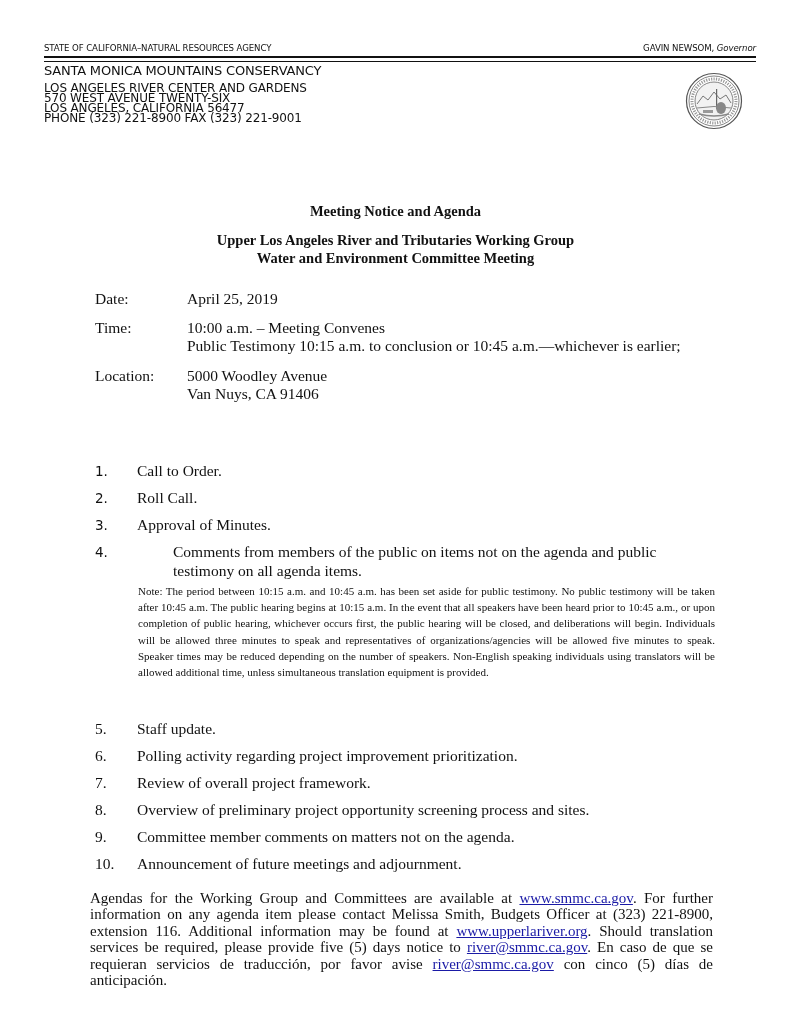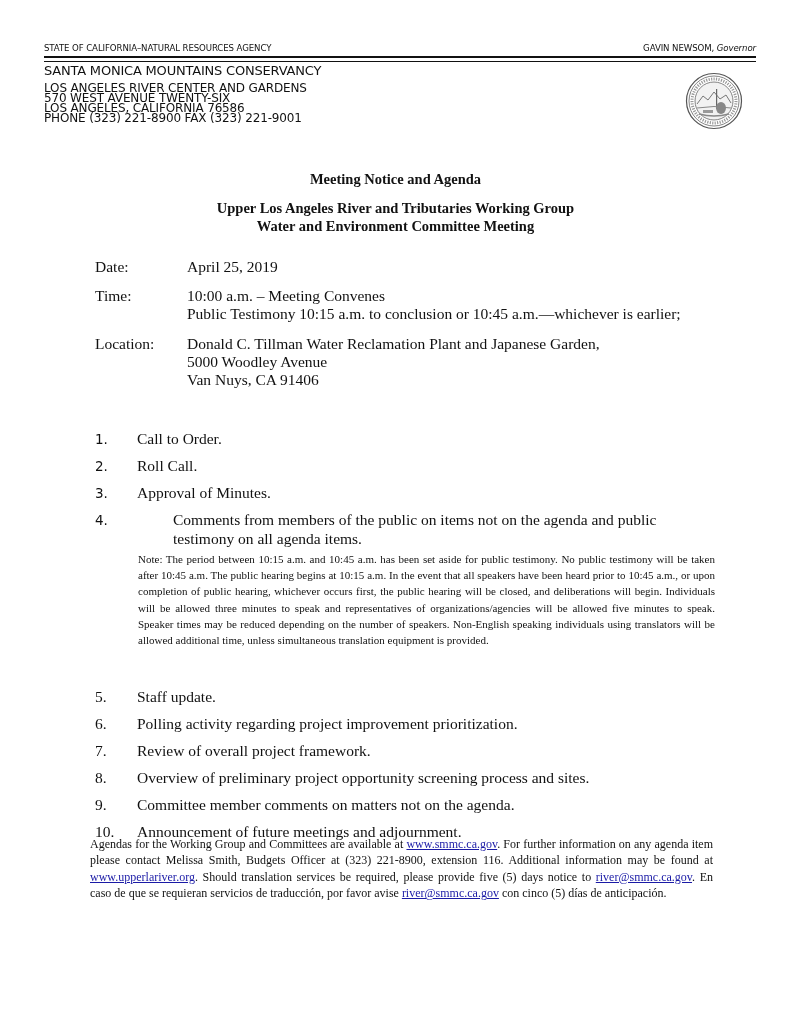--- a/index.html
+++ b/index.html
@@ -1,18 +1,18 @@
 <!DOCTYPE html>
 <html><head>
 <meta charset="utf-8">
 <style>
   html, body { margin: 0; padding: 0; background: #ffffff; }
   body { width: 791px; height: 1024px; position: relative; overflow: hidden; color: #111; }
   .sans { font-family: "DejaVu Sans", "Liberation Sans", sans-serif; }
-  .serif { font-family: "Liberation Serif", "DejaVu Serif", serif; }
+  .serif { font-family: "Liberation Serif", "DejaVu Serif", serif; margin-top: 32px; }
 
   .hdr-top { position: absolute; left: 44px; top: 43px; width: 712px; height: 12px; font-size: 8.6px; letter-spacing: -0.1px; }
   .hdr-top .left { position: absolute; left: 0; top: 0; }
   .hdr-top .right { position: absolute; right: 0; top: 0; }
   .rule-thick { position: absolute; left: 44px; top: 56px; width: 712px; height: 2px; background: #111; }
   .rule-thin { position: absolute; left: 44px; top: 61px; width: 712px; height: 1px; background: #111; }
   .org-name { position: absolute; left: 44px; top: 63px; font-size: 13px; letter-spacing: -0.2px; white-space: nowrap; }
   .org-lines { position: absolute; left: 44px; top: 83px; font-size: 12px; line-height: 10px; letter-spacing: -0.15px; }
   .seal { position: absolute; left: 685px; top: 72px; width: 58px; height: 58px; }
 
@@ -25,37 +25,37 @@
   .meta-label { position: absolute; left: 0; top: 0; }
   .meta-val { position: absolute; left: 92px; top: 0; white-space: nowrap; }
 
   .agenda-item { position: absolute; left: 95px; font-size: 15.5px; line-height: 19px; width: 620px; }
   .agenda-num { position: absolute; left: 0; top: 0; }
   .agenda-num.sansnum { font-family: "DejaVu Sans", "Liberation Sans", sans-serif; font-size: 13.5px; top: 1px; }
   .agenda-text { position: absolute; left: 42px; top: 0; width: 560px; }
 
   .note { position: absolute; left: 138px; top: 551px; width: 577px; font-size: 11px; line-height: 16.2px; text-align: justify; }
 
-  .footer { position: absolute; left: 90px; top: 836px; width: 623px; font-size: 12px; line-height: 16.4px; text-align: justify; }
+  .footer { position: absolute; left: 90px; top: 858px; width: 623px; font-size: 15px; line-height: 16.4px; text-align: justify; }
   .footer a { color: #1a1aa6; text-decoration: underline; }
 </style>
 </head>
 <body>
 
 <div class="hdr-top sans">
   <span class="left">STATE OF CALIFORNIA–NATURAL RESOURCES AGENCY</span>
   <span class="right"><span>GAVIN NEWSOM, </span><span style="font-style:italic">Governor</span></span>
 </div>
 <div class="rule-thick"></div>
 <div class="rule-thin"></div>
 <div class="org-name sans">SANTA MONICA MOUNTAINS CONSERVANCY</div>
 <div class="org-lines sans">
   <div>LOS ANGELES RIVER CENTER AND GARDENS</div>
   <div>570 WEST AVENUE TWENTY-SIX</div>
-  <div>LOS ANGELES, CALIFORNIA  76586</div>
+  <div>LOS ANGELES, CALIFORNIA  56477</div>
   <div>PHONE (323) 221-8900  FAX (323) 221-9001</div>
 </div>
 <svg class="seal" viewBox="0 0 58 58">
   <circle cx="29" cy="29" r="27.5" fill="none" stroke="#555" stroke-width="1.2"></circle>
   <circle cx="29" cy="29" r="25" fill="none" stroke="#666" stroke-width="0.8"></circle>
   <circle cx="29" cy="29" r="19" fill="#f2f2f2" stroke="#666" stroke-width="0.8"></circle>
   <circle cx="29" cy="29" r="22" fill="none" stroke="#999" stroke-width="3" stroke-dasharray="1.2 1.3"></circle>
   <path d="M12 32 L18 24 L23 28 L29 20 L35 27 L41 23 L46 31" fill="none" stroke="#777" stroke-width="1"></path>
   <path d="M12 36 Q29 33 46 36" fill="none" stroke="#888" stroke-width="1"></path>
   <rect x="31" y="17" width="1.2" height="20" fill="#666"></rect>
@@ -75,21 +75,20 @@
 <div class="meta-row serif" style="top:287px;">
   <span class="meta-label">Time:</span>
   <div class="meta-val">
     <div>10:00 a.m. – Meeting Convenes</div>
     <div>Public Testimony 10:15 a.m. to conclusion or 10:45 a.m.—whichever is earlier;</div>
   </div>
 </div>
 <div class="meta-row serif" style="top:335px;">
   <span class="meta-label">Location:</span>
   <div class="meta-val">
-    <div>Donald C. Tillman Water Reclamation Plant and Japanese Garden,</div>
     <div>5000 Woodley Avenue</div>
     <div>Van Nuys, CA 91406</div>
   </div>
 </div>
 
 <div class="agenda-item serif" style="top:429px;">
   <span class="agenda-num sansnum">1.</span>
   <span class="agenda-text">Call to Order.</span>
 </div>
 <div class="agenda-item serif" style="top:456px;">

